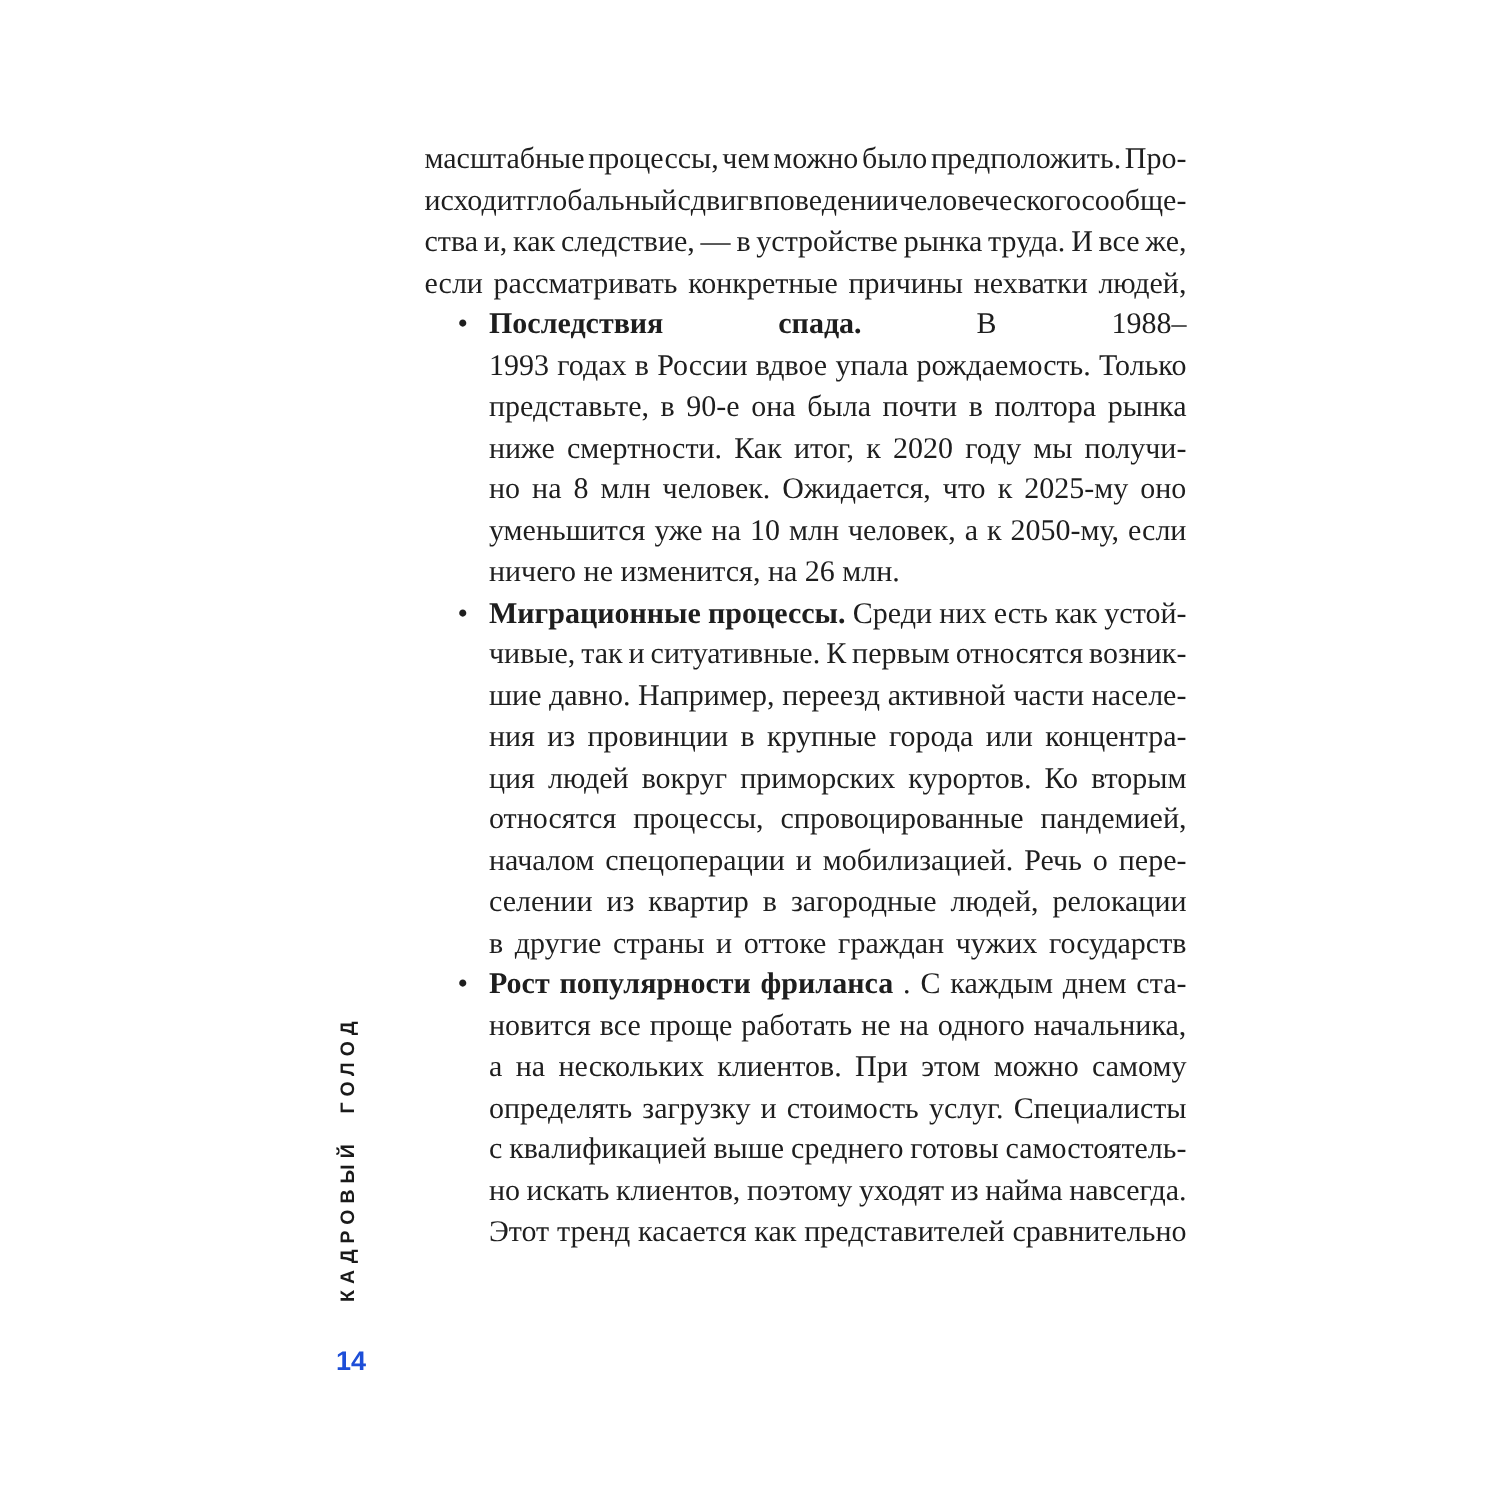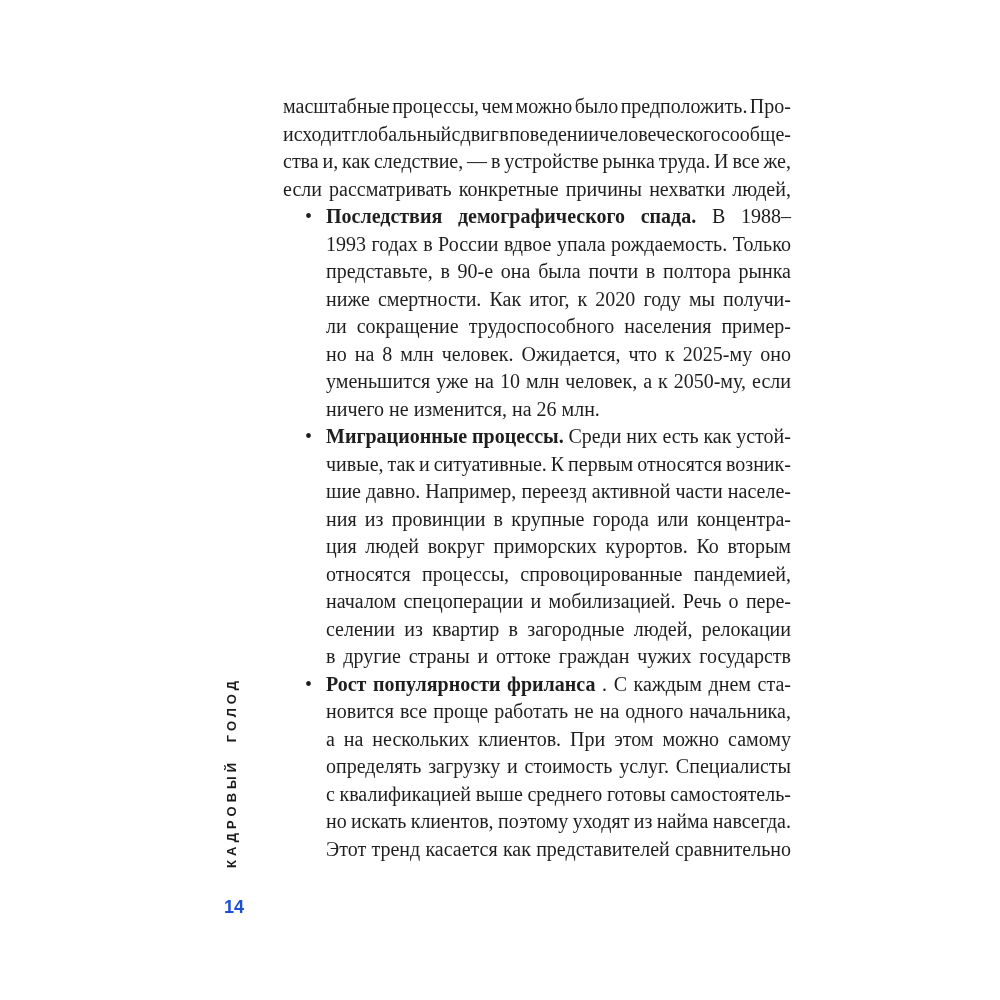--- a/index.html
+++ b/index.html
@@ -115,21 +115,20 @@
         <span>если</span>
         <span>рассматривать</span>
         <span>конкретные</span>
         <span>причины</span>
         <span>нехватки</span>
         <span>людей,</span>
       </div>
       <div class="line indent just">
         <span class="bullet">•</span>
         <span class="b">Последствия</span>
-        <span class="b">демографического</span>
         <span class="b">спада.</span>
         <span>В</span>
         <span>1988–</span>
       </div>
       <div class="line indent just">
         <span>1993</span>
         <span>годах</span>
         <span>в</span>
         <span>России</span>
         <span>вдвое</span>
@@ -151,27 +150,20 @@
       <div class="line indent just">
         <span>ниже</span>
         <span>смертности.</span>
         <span>Как</span>
         <span>итог,</span>
         <span>к</span>
         <span>2020</span>
         <span>году</span>
         <span>мы</span>
         <span>получи-</span>
-      </div>
-      <div class="line indent just">
-        <span>ли</span>
-        <span>сокращение</span>
-        <span>трудоспособного</span>
-        <span>населения</span>
-        <span>пример-</span>
       </div>
       <div class="line indent just">
         <span>но</span>
         <span>на</span>
         <span>8</span>
         <span>млн</span>
         <span>человек.</span>
         <span>Ожидается,</span>
         <span>что</span>
         <span>к</span>

